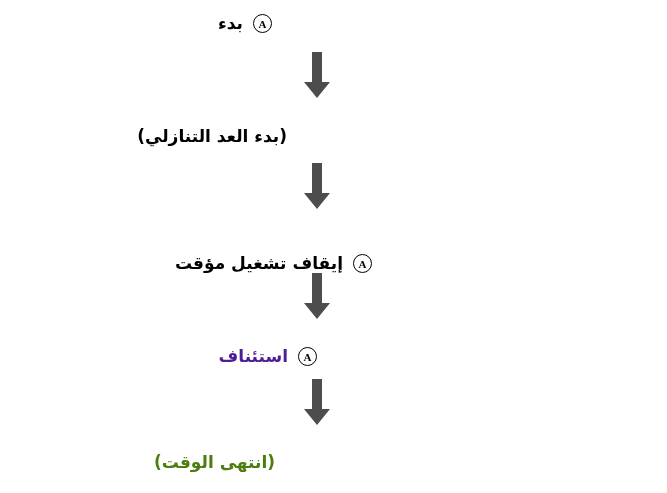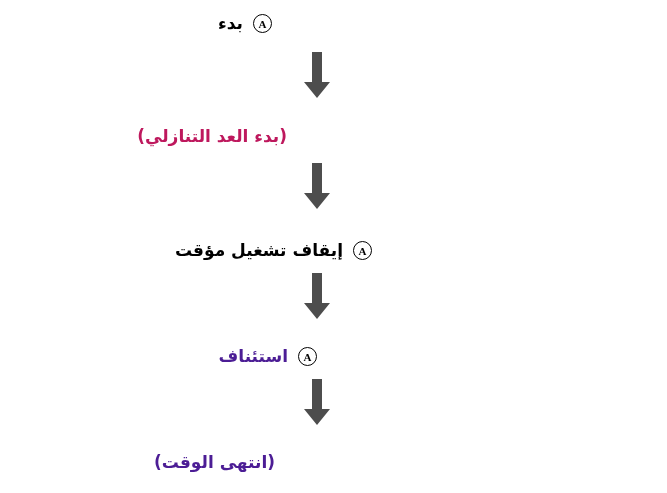--- a/index.html
+++ b/index.html
@@ -90,26 +90,26 @@
     </div>
     <div class="arrow" style="left: 304px; top: 379px; height: 46px;">
       <div class="shaft" style="height: 30px; background: rgb(77, 77, 77);"></div>
       <div class="head" style="top: 30px; border-top-color: rgb(77, 77, 77);"></div>
     </div>
     <div class="step" style="right: 337px; top: 14px;">
       <span class="step-label" style="color: rgb(0, 0, 0);">بدء</span>
       <span class="marker">A</span>
     </div>
     <div class="step" style="right: 322px; top: 128px;">
-      <span class="step-label" style="color: #be185d;">(بدء العد التنازلي)</span>
+      <span class="step-label" style="color: #000000;">(بدء العد التنازلي)</span>
     </div>
-    <div class="step" style="right: 237px; top: 241px;">
+    <div class="step" style="right: 237px; top: 254px;">
       <span class="step-label" style="color: rgb(0, 0, 0);">إيقاف تشغيل مؤقت</span>
       <span class="marker">A</span>
     </div>
     <div class="step" style="right: 292px; top: 347px;">
       <span class="step-label" style="color: #4c1d95;">استئناف</span>
       <span class="marker">A</span>
     </div>
     <div class="step" style="right: 334px; top: 454px;">
-      <span class="step-label" style="color: #4c1d95;">(انتهى الوقت)</span>
+      <span class="step-label" style="color: #4d7c0f;">(انتهى الوقت)</span>
     </div>
   </div>
 
 </body></html>

